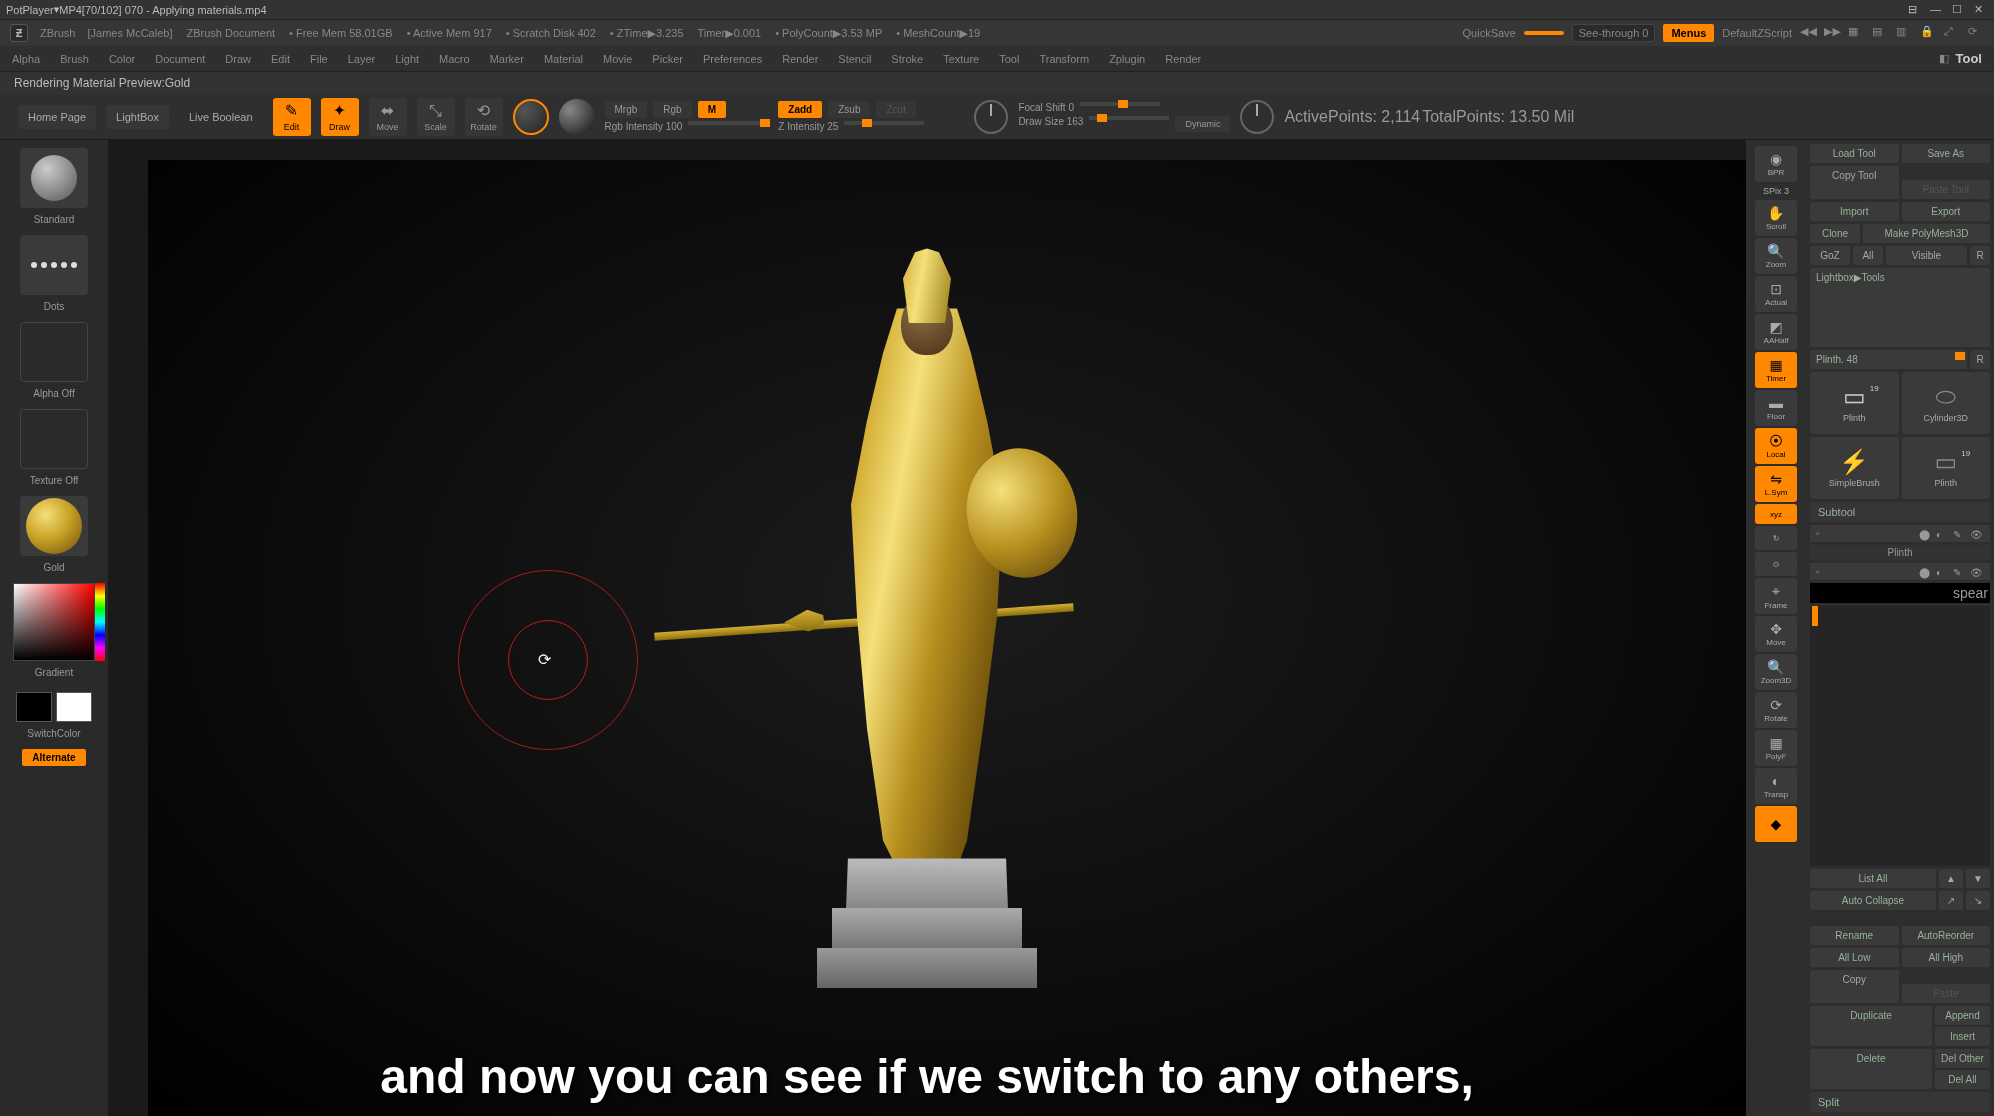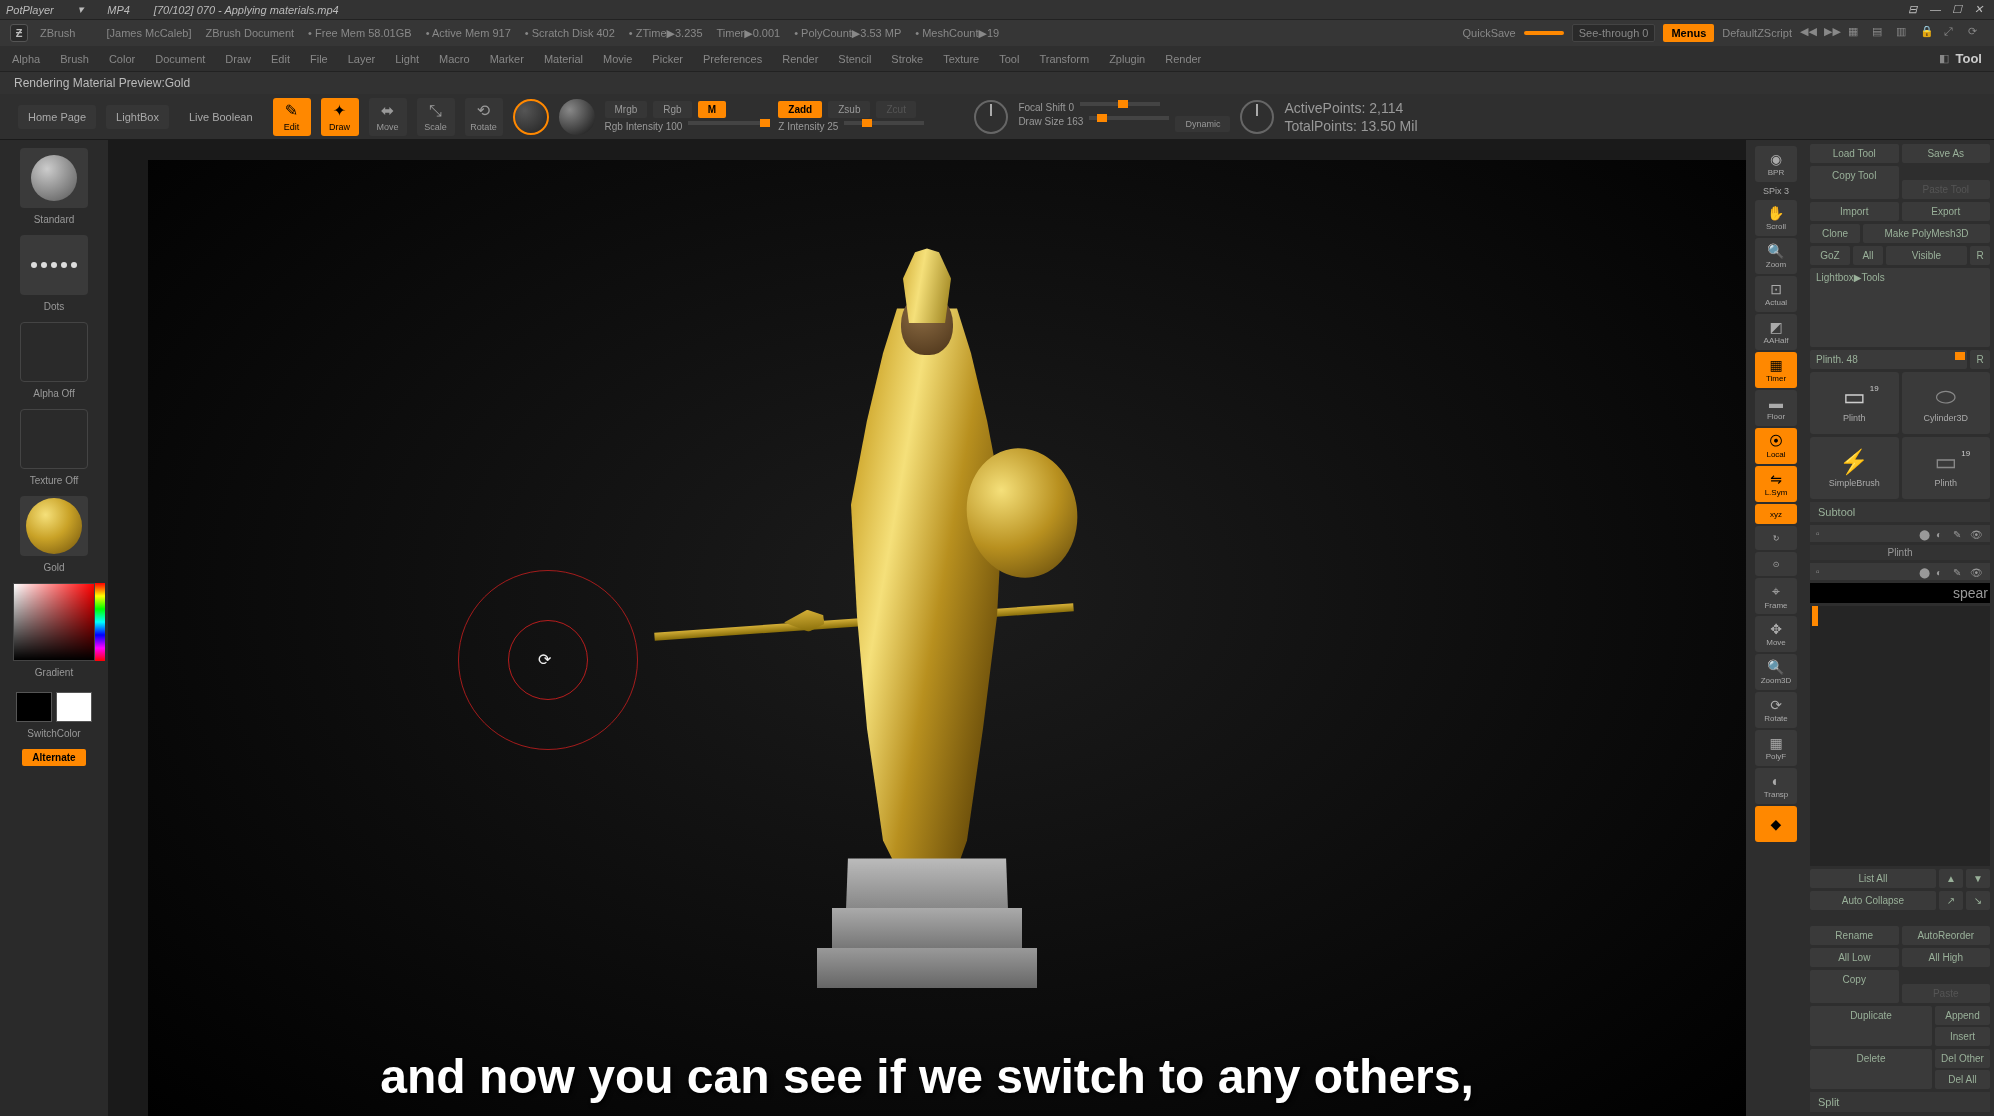--- a/index.html
+++ b/index.html
@@ -1,24 +1,24 @@
 <!DOCTYPE html>
 <html><head>
 <meta charset="utf-8">
 <style>
 * { margin: 0; padding: 0; box-sizing: border-box; font-family: Arial, sans-serif; }
 body { background: #2a2a2a; color: #999; font-size: 11px; overflow: hidden; width: 1994px; height: 1116px; position: relative; }
 
-.potplayer-bar { height: 20px; background: #333; display: flex; align-items: center; padding: 0 6px; gap: 24px; color: #bbb; border-bottom: 1px solid #222; font-style: italic; }
+.potplayer-bar { height: 20px; background: #333; display: flex; align-items: center; padding: 0 6px; gap: 0; color: #bbb; border-bottom: 1px solid #222; }
 .potplayer-bar .right { margin-left: auto; display: flex; gap: 8px; }
 .pp-icon { width: 14px; height: 14px; display: inline-block; }
 
 .header-bar { height: 26px; background: #363636; display: flex; align-items: center; padding: 0 10px; gap: 12px; color: #888; }
 .zbrush-logo { width: 18px; height: 18px; background: #2a2a2a; border: 1px solid #555; border-radius: 3px; display: flex; align-items: center; justify-content: center; color: #bbb; font-weight: bold; }
-.doc-info { display: flex; gap: 14px; align-items: center; margin-left: 19px; }
+.doc-info { display: flex; gap: 14px; align-items: center; }
 .doc-info span { white-space: nowrap; }
 .right-cluster { margin-left: auto; display: flex; align-items: center; gap: 8px; justify-content: space-between; }
 .quicksave-bar { width: 40px; height: 4px; background: #ff8800; border-radius: 2px; }
 .see-through { background: #2a2a2a; padding: 2px 6px; border: 1px solid #444; border-radius: 2px; }
 .orange-btn { background: #ff8800; color: #000; padding: 3px 8px; border-radius: 2px; font-weight: bold; }
 .header-icon { width: 16px; height: 16px; display: inline-block; }
 
 .menu-bar { height: 26px; background: #2f2f2f; display: flex; align-items: center; padding: 0 12px; gap: 20px; color: #888; border-bottom: 1px solid #222; }
 .menu-bar .right { margin-left: auto; display: flex; gap: 6px; align-items: center; }
 .tool-label { color: #ccc; font-weight: bold; font-size: 13px; }
@@ -33,21 +33,21 @@
 .sphere-btn { width: 36px; height: 36px; border-radius: 50%; background: radial-gradient(circle at 30% 30%, #555, #222); border: 2px solid #ff8800; }
 .sphere-btn2 { width: 36px; height: 36px; border-radius: 50%; background: radial-gradient(circle at 30% 30%, #888, #111); }
 .pill { background: #363636; padding: 3px 10px; border-radius: 2px; color: #999; }
 .pill.active { background: #ff8800; color: #000; font-weight: bold; }
 .slider-group { display: flex; flex-direction: column; gap: 3px; }
 .slider-row { display: flex; align-items: flex-start; gap: 6px; font-size: 10px; }
 .slider-track { width: 80px; height: 4px; background: #444; position: relative; }
 .slider-thumb { position: absolute; width: 10px; height: 8px; background: #ff8800; top: -2px; }
 .dial { width: 34px; height: 34px; border-radius: 50%; border: 2px solid #666; position: relative; }
 .dial::after { content: ''; position: absolute; width: 2px; height: 12px; background: #aaa; left: 50%; top: 2px; transform: translateX(-50%); }
-.stats { display: flex; flex-direction: column; gap: 2px; font-size: 14px; }
+.stats { display: flex; gap: 2px; font-size: 16px; }
 
 .main-area { display: flex; height: calc(1116px - 20px - 26px - 26px - 22px - 46px); }
 
 .left-sidebar { width: 108px; background: #2a2a2a; display: flex; flex-direction: column; align-items: center; padding: 8px 6px; gap: 4px; }
 .thumb { width: 68px; height: 60px; background: #3a3a3a; border-radius: 4px; display: flex; align-items: center; justify-content: center; }
 .thumb-label { font-size: 10px; color: #999; text-align: center; padding: 2px 0 6px; }
 .dots-preview { display: flex; gap: 4px; }
 .dots-preview span { width: 6px; height: 6px; border-radius: 50%; background: #ddd; }
 .gold-sphere { width: 56px; height: 56px; border-radius: 50%; background: radial-gradient(circle at 35% 30%, #f5e07a, #c9a227 45%, #6b4e0a); }
 .color-picker { width: 82px; height: 78px; background: linear-gradient(to right, #fff, #f00), linear-gradient(to bottom, transparent, #000); background-blend-mode: multiply; border: 1px solid #444; position: relative; }

